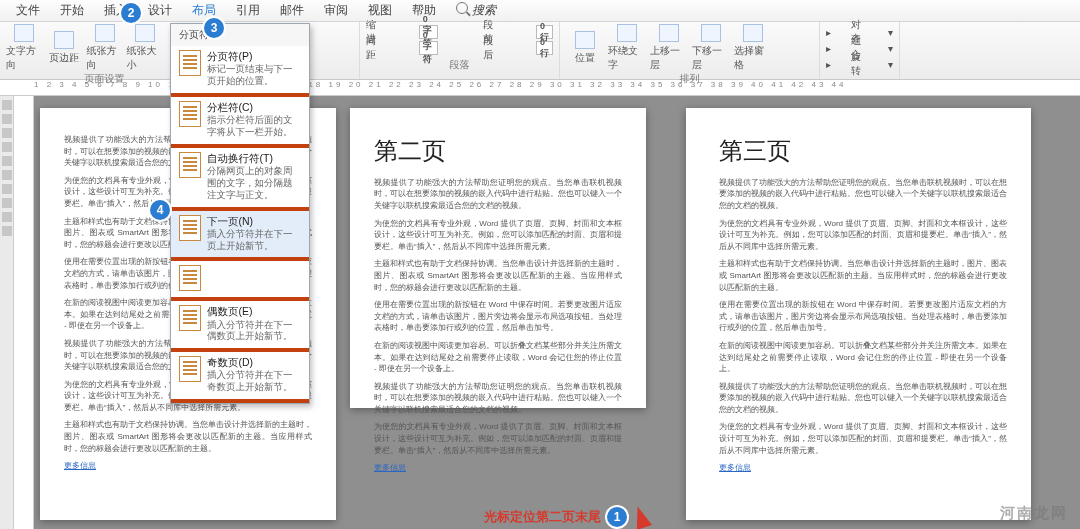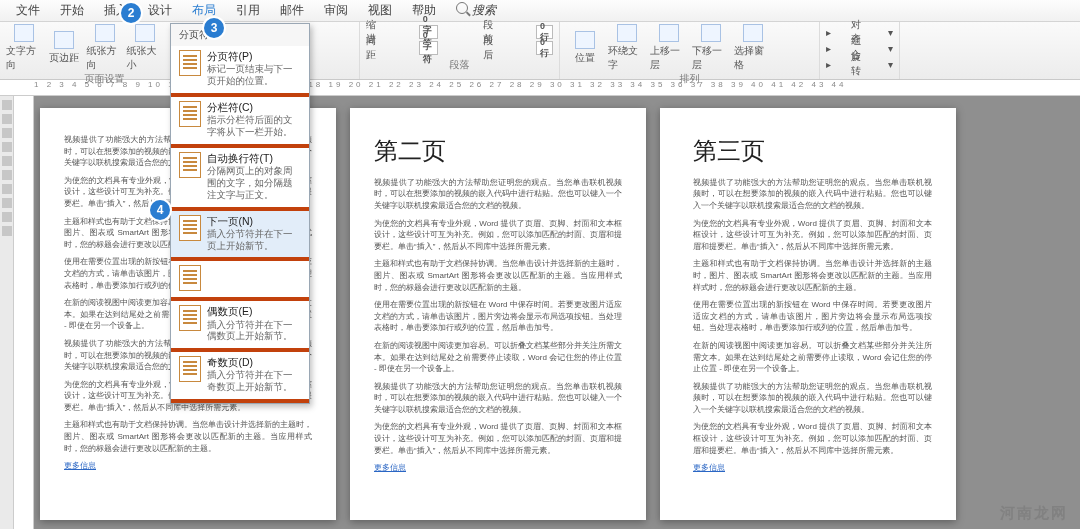--- a/index.html
+++ b/index.html
@@ -34,22 +34,22 @@
   
   .ruler-h { height:16px; background:#fff; border-bottom:1px solid #ccc; font-size:8px; color:#888; padding-left:34px; white-space:nowrap; overflow:hidden; letter-spacing:3px; }
   .workspace { position:absolute; left:0; right:0; top:96px; bottom:0; background:#8f8f8f; display:flex; }
   .ruler-v { width:20px; background:#fff; border-right:1px solid #ccc; }
   .toolstrip { width:14px; background:#eaeaea; border-right:1px solid #ccc; display:flex; flex-direction:column; gap:4px; padding-top:4px; align-items:center; }
   .toolstrip span { width:10px; height:10px; background:#c7c7c7; }
   .canvas { flex:1; position:relative; overflow:hidden; background:#8f8f8f; }
   
   .page { position:absolute; top:12px; background:#fff; box-shadow:0 2px 8px rgba(0,0,0,.35); padding:26px 24px 20px 24px; font-size:8px; color:#555; line-height:1.45; }
   .page1 { left:6px;  width:296px; height:412px; }
-  .page2 { left:316px; width:296px; height:412px; }
-  .page3 { left:626px; width:296px; height:412px;padding-left:33px; }
+  .page2 { left:316px; width:296px; height:300px; }
+  .page3 { left:652px; width:345px; height:412px;padding-left:33px; }
   .pg-title { font-size:24px; font-weight:300; color:#222; margin-bottom:8px; }
   .para { margin-bottom:6px; text-align:justify; }
   .para a { color:#2a66c4; text-decoration:underline; }
   
   .badge { position:absolute; width:20px; height:20px; border-radius:50%; background:#2a7dd1; color:#fff; font-weight:bold; font-size:12px; display:flex; align-items:center; justify-content:center; box-shadow:0 0 0 2px #fff; z-index:50; }
   .arrow-up { width:0; height:0; border-left:8px solid transparent; border-right:8px solid transparent; border-bottom:22px solid #d63a2c; transform:rotate(-18deg); }
   .cursor-note { color:#d63a2c; font-size:13px; font-weight:bold; }
   .watermark { position:absolute; right:12px; bottom:6px; font-size:15px; color:rgba(120,120,120,.6); font-weight:bold; letter-spacing:2px; }
   .search-ic { width:12px; height:12px; border:1.5px solid #777; border-radius:50%; position:relative; margin-right:4px; }
   .search-ic::after { content:""; position:absolute; width:5px; height:1.5px; background:#777; right:-4px; bottom:-1px; transform:rotate(45deg); }
@@ -201,20 +201,25 @@
       <div class="para">视频提供了功能强大的方法帮助您证明您的观点。当您单击联机视频时，可以在想要添加的视频的嵌入代码中进行粘贴。您也可以键入一个关键字以联机搜索最适合您的文档的视频。</div>
       <div class="para">为使您的文档具有专业外观，Word 提供了页眉、页脚、封面和文本框设计，这些设计可互为补充。例如，您可以添加匹配的封面、页眉和提要栏。单击“插入”，然后从不同库中选择所需元素。</div>
       <div class="para">主题和样式也有助于文档保持协调。当您单击设计并选择新的主题时，图片、图表或 SmartArt 图形将会更改以匹配新的主题。当应用样式时，您的标题会进行更改以匹配新的主题。</div>
       <div class="para">使用在需要位置出现的新按钮在 Word 中保存时间。若要更改图片适应文档的方式，请单击该图片，图片旁边将会显示布局选项按钮。当处理表格时，单击要添加行或列的位置，然后单击加号。</div>
       <div class="para">在新的阅读视图中阅读更加容易。可以折叠文档某些部分并关注所需文本。如果在达到结尾处之前需要停止读取，Word 会记住您的停止位置 - 即使在另一个设备上。</div>
       <div class="para">视频提供了功能强大的方法帮助您证明您的观点。当您单击联机视频时，可以在想要添加的视频的嵌入代码中进行粘贴。您也可以键入一个关键字以联机搜索最适合您的文档的视频。</div>
       <div class="para">为使您的文档具有专业外观，Word 提供了页眉、页脚、封面和文本框设计，这些设计可互为补充。例如，您可以添加匹配的封面、页眉和提要栏。单击“插入”，然后从不同库中选择所需元素。</div>
       <div class="para"><a href="#">更多信息</a></div>
     </div>
 
+    <div style="position:absolute; left:450px; top:410px; display:flex; align-items:center; gap:6px;">
+      <span class="cursor-note">光标定位第二页末尾</span>
+      <span class="badge" style="position:static;">1</span>
+      <span class="arrow-up"></span>
+    </div>
   </div>
 </div>
 
 <div class="breaks-dd">
   <div class="dd-head">分页符</div>
   <div class="dd-item">
       <div class="dd-ico"></div>
       <div class="dd-txt">
         <div class="dd-title">分页符(P)</div>
         <div class="dd-desc">标记一页结束与下一页开始的位置。</div>

